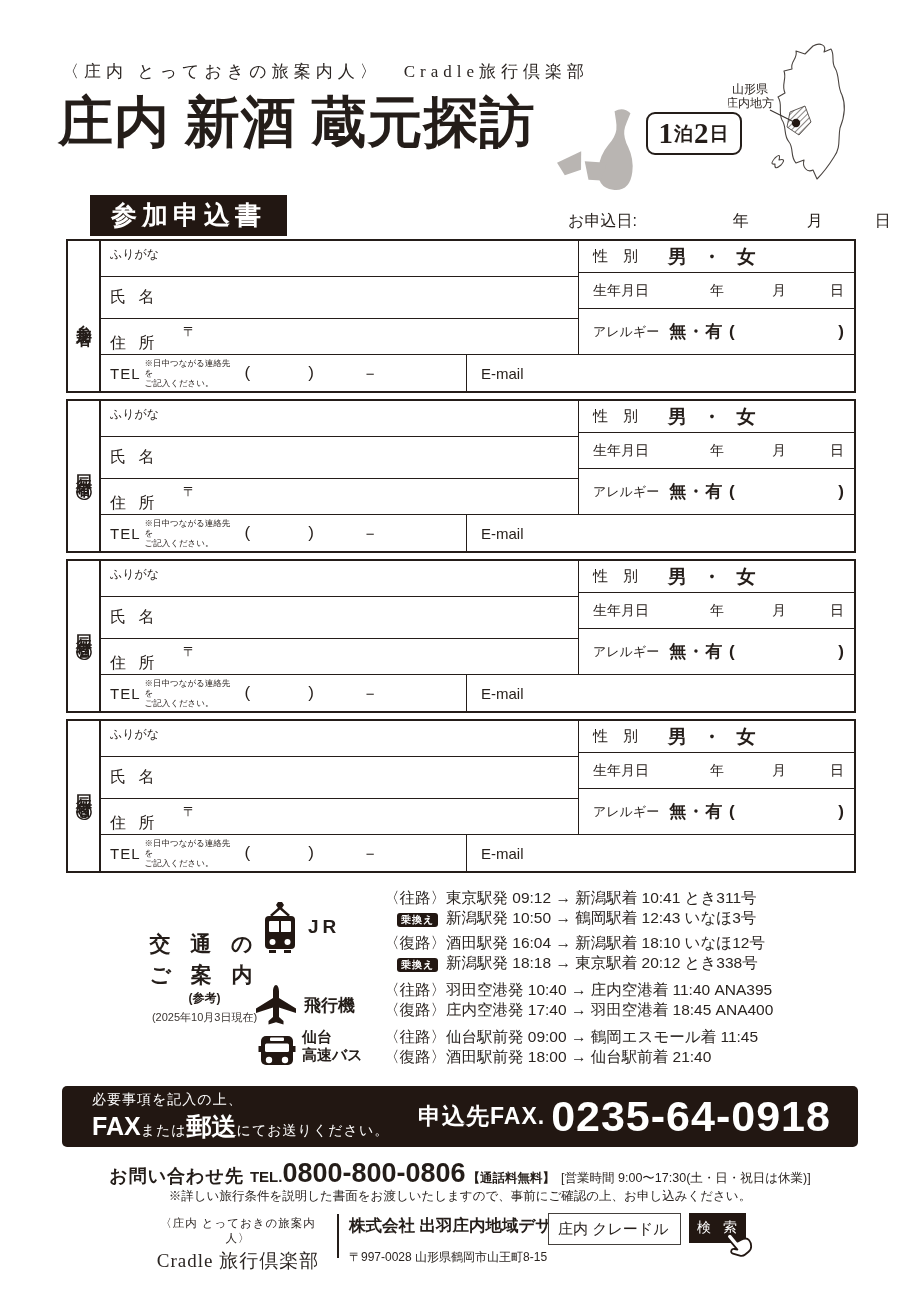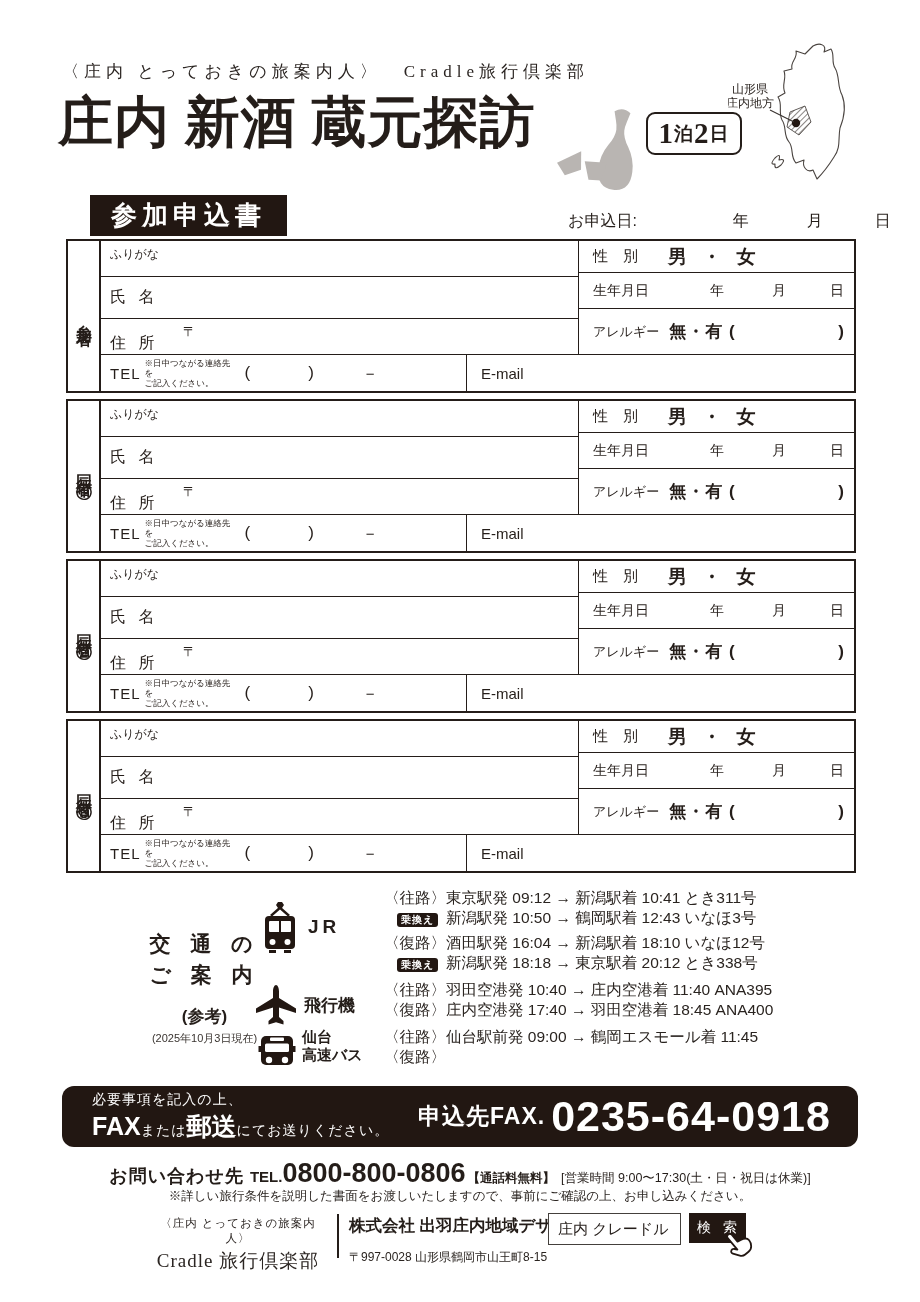--- a/index.html
+++ b/index.html
@@ -77,21 +77,21 @@
   .tel-cell .tel-label { font-size:15px; letter-spacing:1px; }
   .tel-note { font-size:8.5px; line-height:10px; margin-left:4px; width:92px; }
   .tel-cell .p1 { font-size:17px; margin-left:8px; }
   .tel-cell .p2 { font-size:17px; margin-left:58px; }
   .tel-cell .dash { font-size:15px; margin-left:52px; }
   .email-cell { flex:1; display:flex; align-items:center; padding-left:14px; font-size:15px; }
   
   .transport { position:absolute; left:62px; top:886px; width:796px; height:194px; }
   .tr-title { position:absolute; left:10px; top:42px; width:265px; text-align:center; }
   .tr-title .t1 { font-size:21px; font-weight:bold; letter-spacing:7px; line-height:31px; color:#241d19; }
-  .tr-title .t2 { font-size:17px; font-weight:bold; margin-top:15px; }
+  .tr-title .t2 { font-size:12px; font-weight:bold; margin-top:0; }
   .tr-title .t3 { font-size:11px; margin-top:3px; color:#3a3430; }
   .tr-icon { position:absolute; }
   .icon-train { left:196px; top:14px; }
   .icon-plane { left:192px; top:97px; }
   .icon-bus   { left:196px; top:147px; }
   .lbl-jr { position:absolute; left:246px; top:30px; font-weight:bold; font-size:19px; letter-spacing:4px; }
   .lbl-plane { position:absolute; left:242px; top:108px; font-weight:bold; font-size:17px; }
   .lbl-bus { position:absolute; left:240px; top:142px; font-weight:bold; font-size:15px; line-height:18px; }
   .schedule-col { position:absolute; left:322px; top:2px; font-size:15.5px; line-height:20px; color:#2a2420; }
   .sch-group { margin-bottom:7px; }
@@ -99,21 +99,21 @@
   .sch-row { display:flex; align-items:center; white-space:nowrap; height:20px; }
   .sch-tag { width:62px; flex:none; }
   .sch-badge-wrap { width:62px; flex:none; padding-left:13px; }
   .sch-badge {
     display:inline-block; background:#221712; color:#fff; font-size:10px; font-weight:bold;
     border-radius:3px; padding:1px 4px 2px; line-height:11px; letter-spacing:1px;
   }
   
   .fax-banner {
     position:absolute; left:62px; top:1086px; width:796px; height:61px;
-    background:#221712; border-radius:12px; color:#fff;
+    background:#221712; border-radius:5px; color:#fff;
     display:flex; align-items:center;
   }
   .fax-left { margin-left:30px; width:326px; }
   .fax-left .fl1 { font-size:14px; letter-spacing:1px; }
   .fax-left .fl2 { font-size:14px; display:flex; align-items:baseline; margin-top:1px; letter-spacing:1px; }
   .fax-left .big { font-size:25px; font-weight:bold; letter-spacing:0; }
   .fax-right { display:flex; align-items:center; }
   .fax-right .fr-label { font-size:23px; font-weight:bold; letter-spacing:1px; }
   .fax-right .fr-number { font-size:43px; font-weight:bold; letter-spacing:1px; margin-left:6px; }
   
@@ -469,20 +469,21 @@
           </div>
         </div>
         <div class="sch-group">
           <div class="sch-pair">
             <div class="sch-row">
               <span class="sch-tag">〈往路〉</span>
               <span>仙台駅前発 09:00 → 鶴岡エスモール着 11:45</span>
             </div>
             <div class="sch-row">
               <span class="sch-tag">〈復路〉</span>
+              <span>酒田駅前発 18:00 → 仙台駅前着 21:40</span>
             </div>
           </div>
         </div>
       </div>
   </div>
 
   <div class="fax-banner">
     <div class="fax-left">
       <div class="fl1">必要事項を記入の上、</div>
       <div class="fl2">

